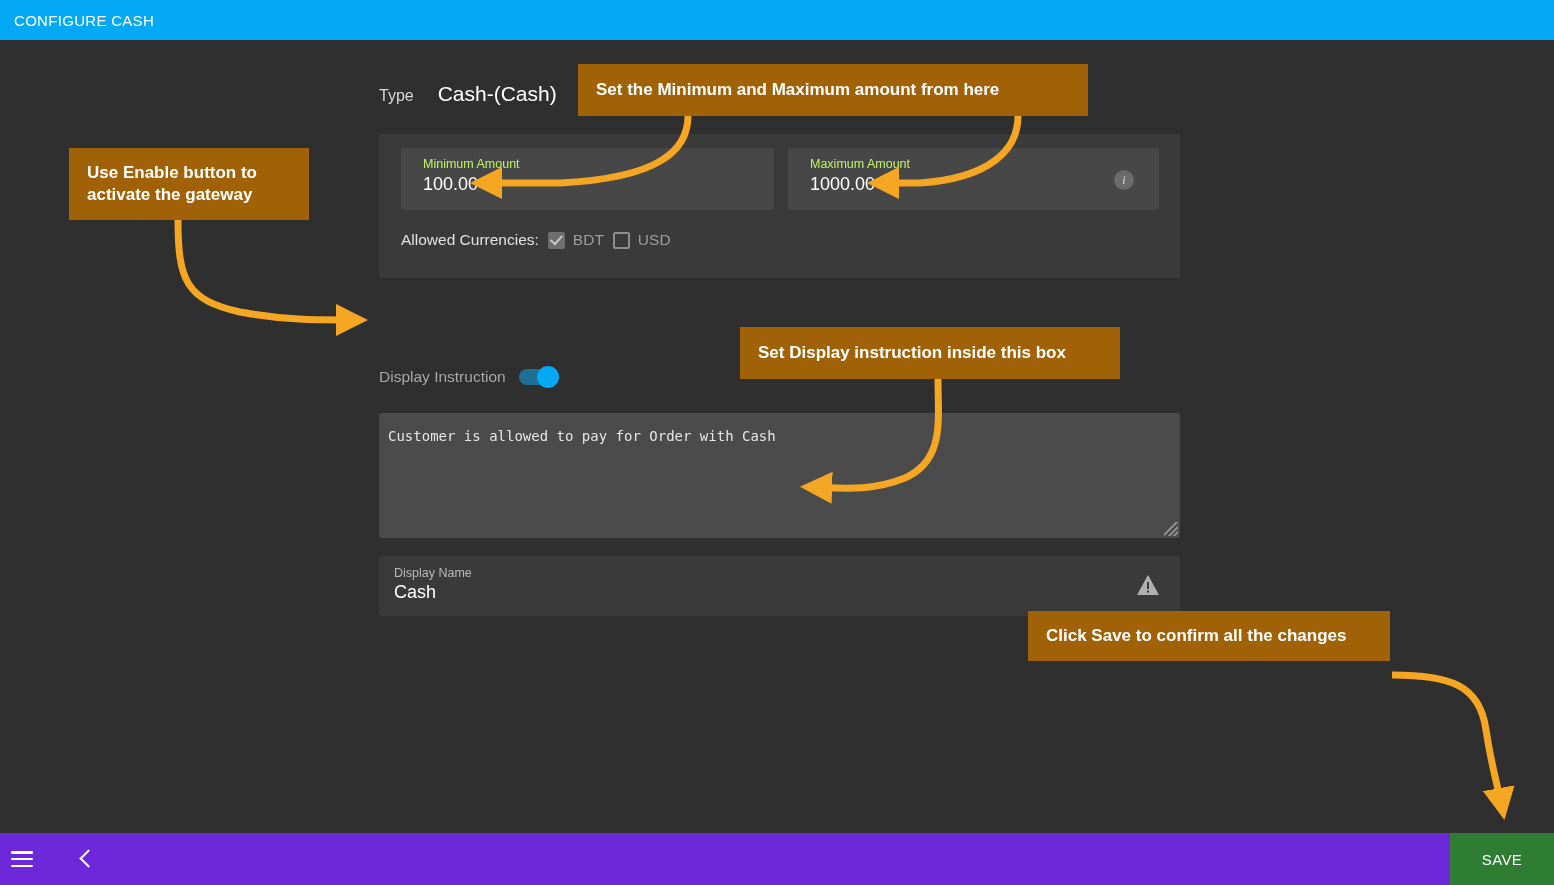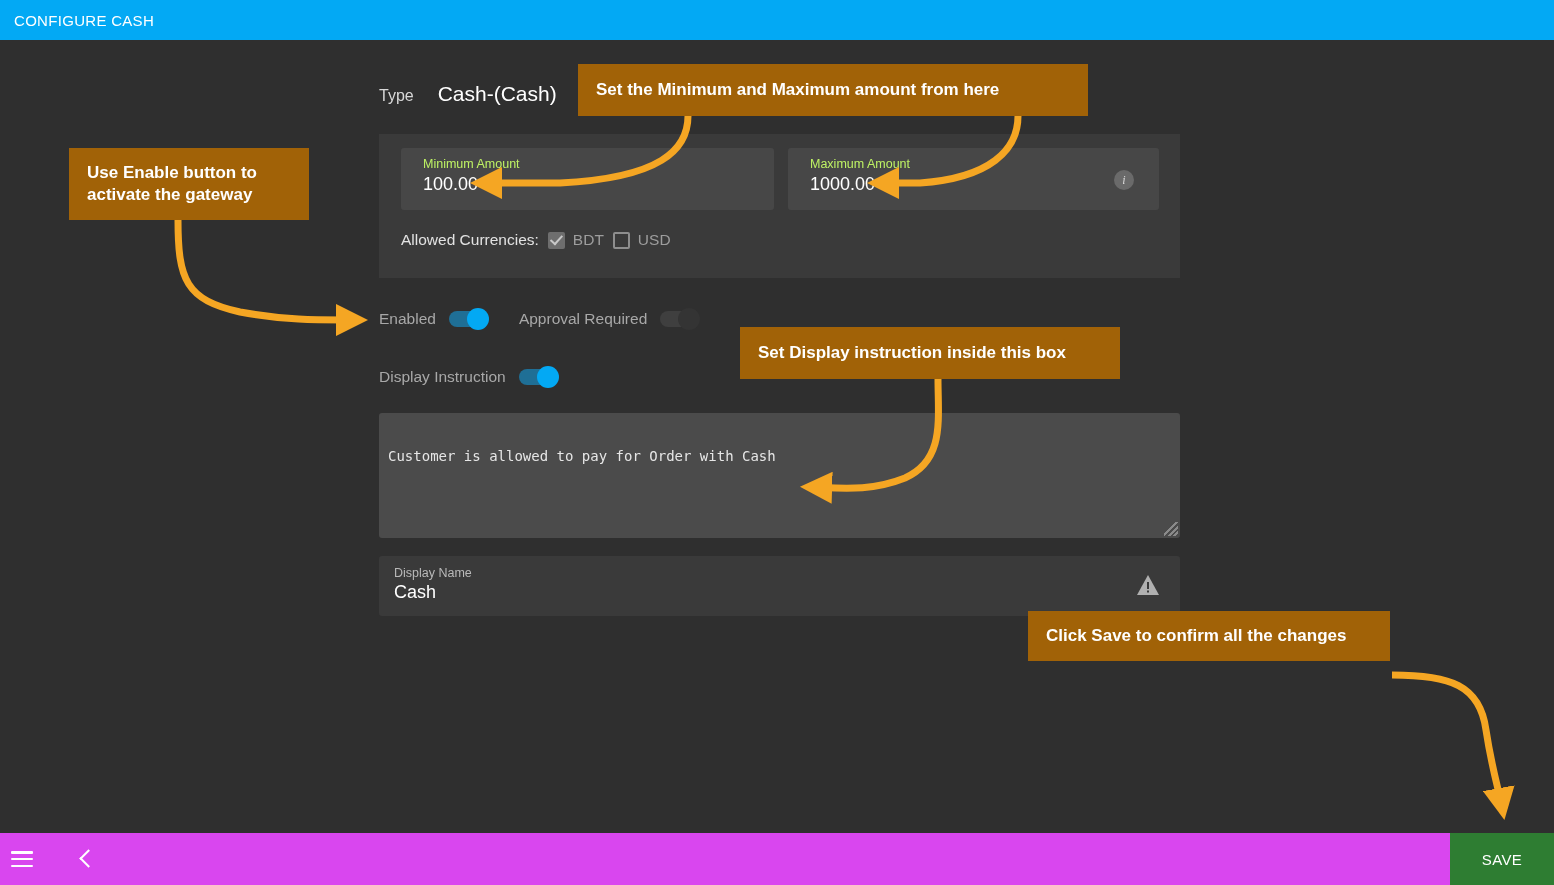--- a/index.html
+++ b/index.html
@@ -188,21 +188,20 @@
     background: #4b4b4b;
     border-radius: 3px;
   }
   .instruction-text {
     position: absolute;
     left: 9px; top: 15px;
     color: #e6e6e6;
     font-size: 14px;
     font-family: "DejaVu Sans Mono", monospace;
     white-space: pre;
-    margin-top: 20px;
   }
   .resize-grip {
     position: absolute;
     right: 2px; bottom: 2px;
     width: 14px; height: 14px;
     background:
       linear-gradient(135deg, transparent 0 42%, #8a8a8a 42% 52%, transparent 52% 62%,
                       #8a8a8a 62% 72%, transparent 72% 82%, #8a8a8a 82% 92%, transparent 92%);
   }
 
@@ -230,21 +229,21 @@
     position: absolute;
     right: 20px; top: 18px;
     width: 24px; height: 22px;
   }
 
   
   .bottombar {
     position: absolute;
     left: 0; top: 833px;
     width: 1554px; height: 52px;
-    background: #d946ef;
+    background: #6d28d9;
     display: flex;
     align-items: center;
   }
   .hamburger {
     width: 22px; height: 16px;
     margin-left: 11px;
     display: flex; flex-direction: column; justify-content: space-between;
   }
   .hamburger i { display:block; height: 2.5px; background: #ffffff; border-radius: 1px;}
   .backchev {
@@ -338,31 +337,20 @@
           <span class="cur-text">BDT</span>
         </label>
 
         <label class="cur-item">
           <span class="cbox unchecked"></span>
           <span class="cur-text">USD</span>
         </label>
       </div>
     </div>
 
-    <div class="toggle-row toggle-row-1">
-      <span class="tg-label">Enabled</span>
-      <span class="switch on">
-        <span class="knob"></span>
-      </span>
-      <span class="gap-32"></span>
-      <span class="tg-label">Approval Required</span>
-      <span class="switch off">
-        <span class="knob"></span>
-      </span>
-    </div>
 
     <div class="toggle-row toggle-row-2">
       <span class="tg-label">Display Instruction</span>
       <span class="switch on">
         <span class="knob"></span>
       </span>
     </div>
 
     <div class="instruction-box">
       <span class="instruction-text">Customer is allowed to pay for Order with Cash</span>

